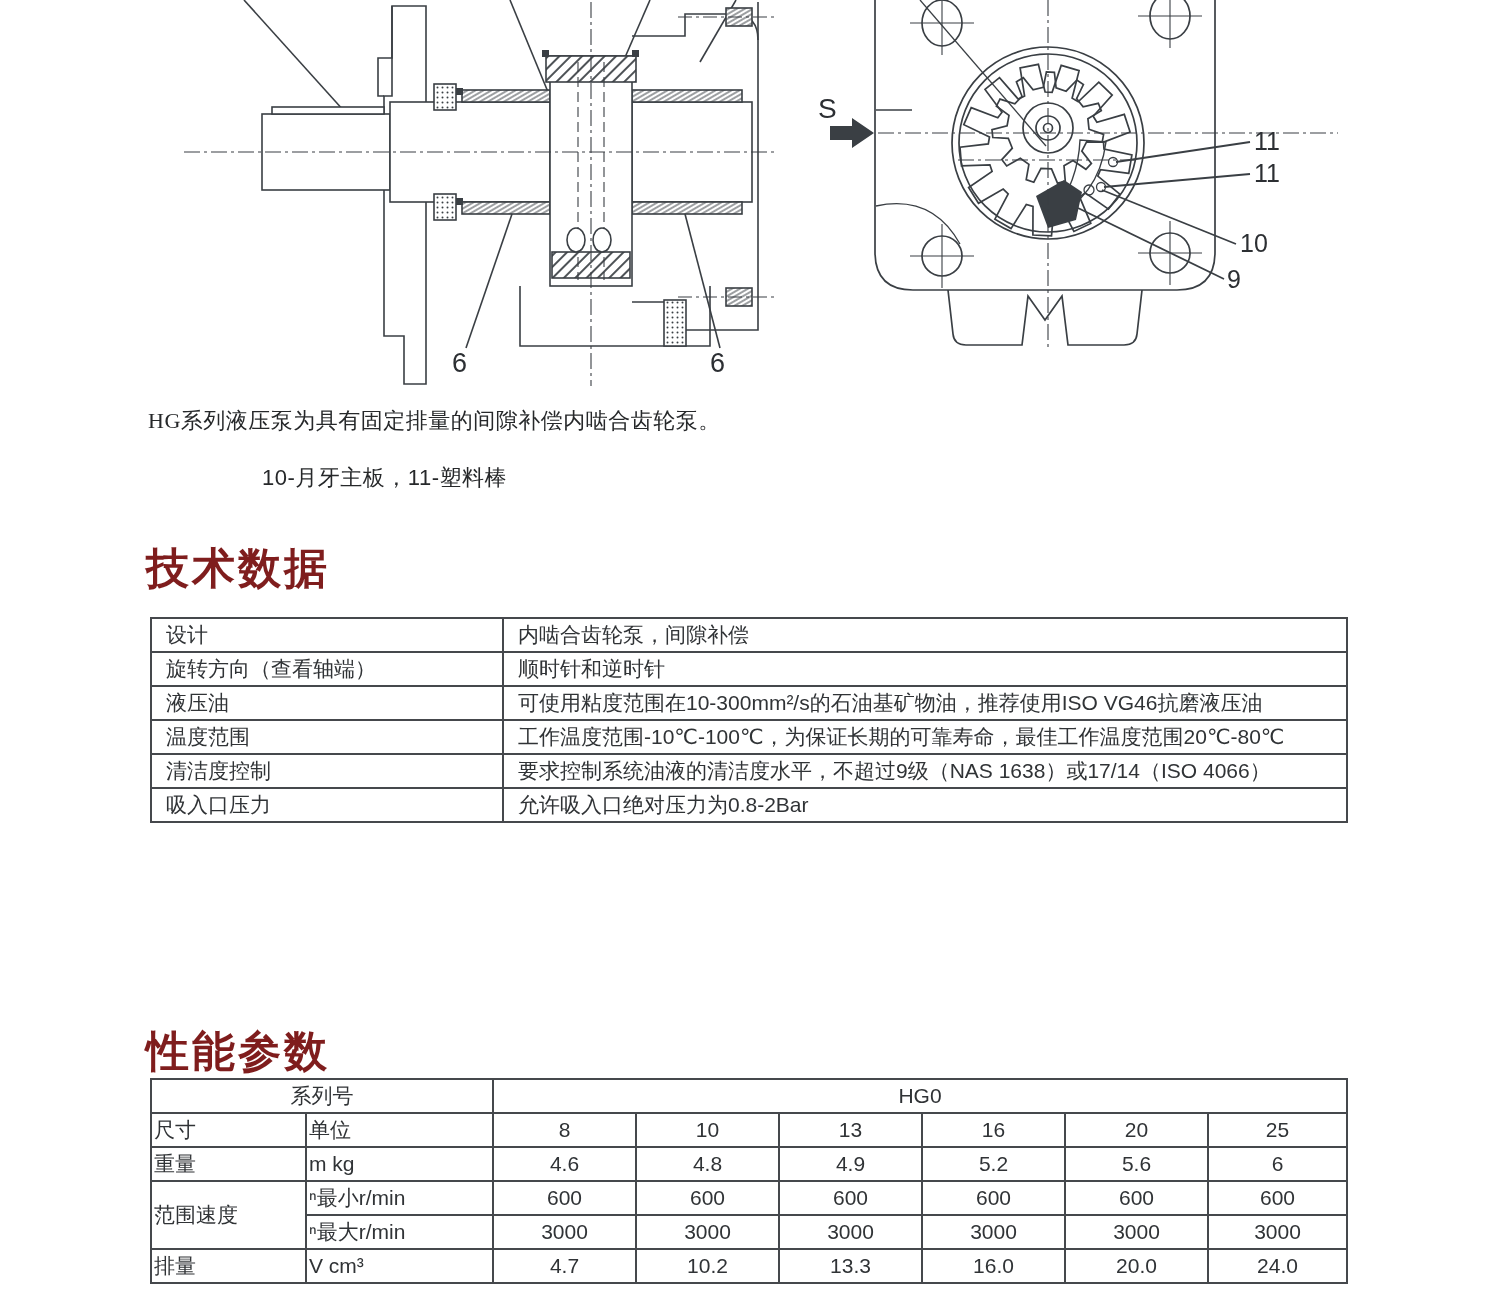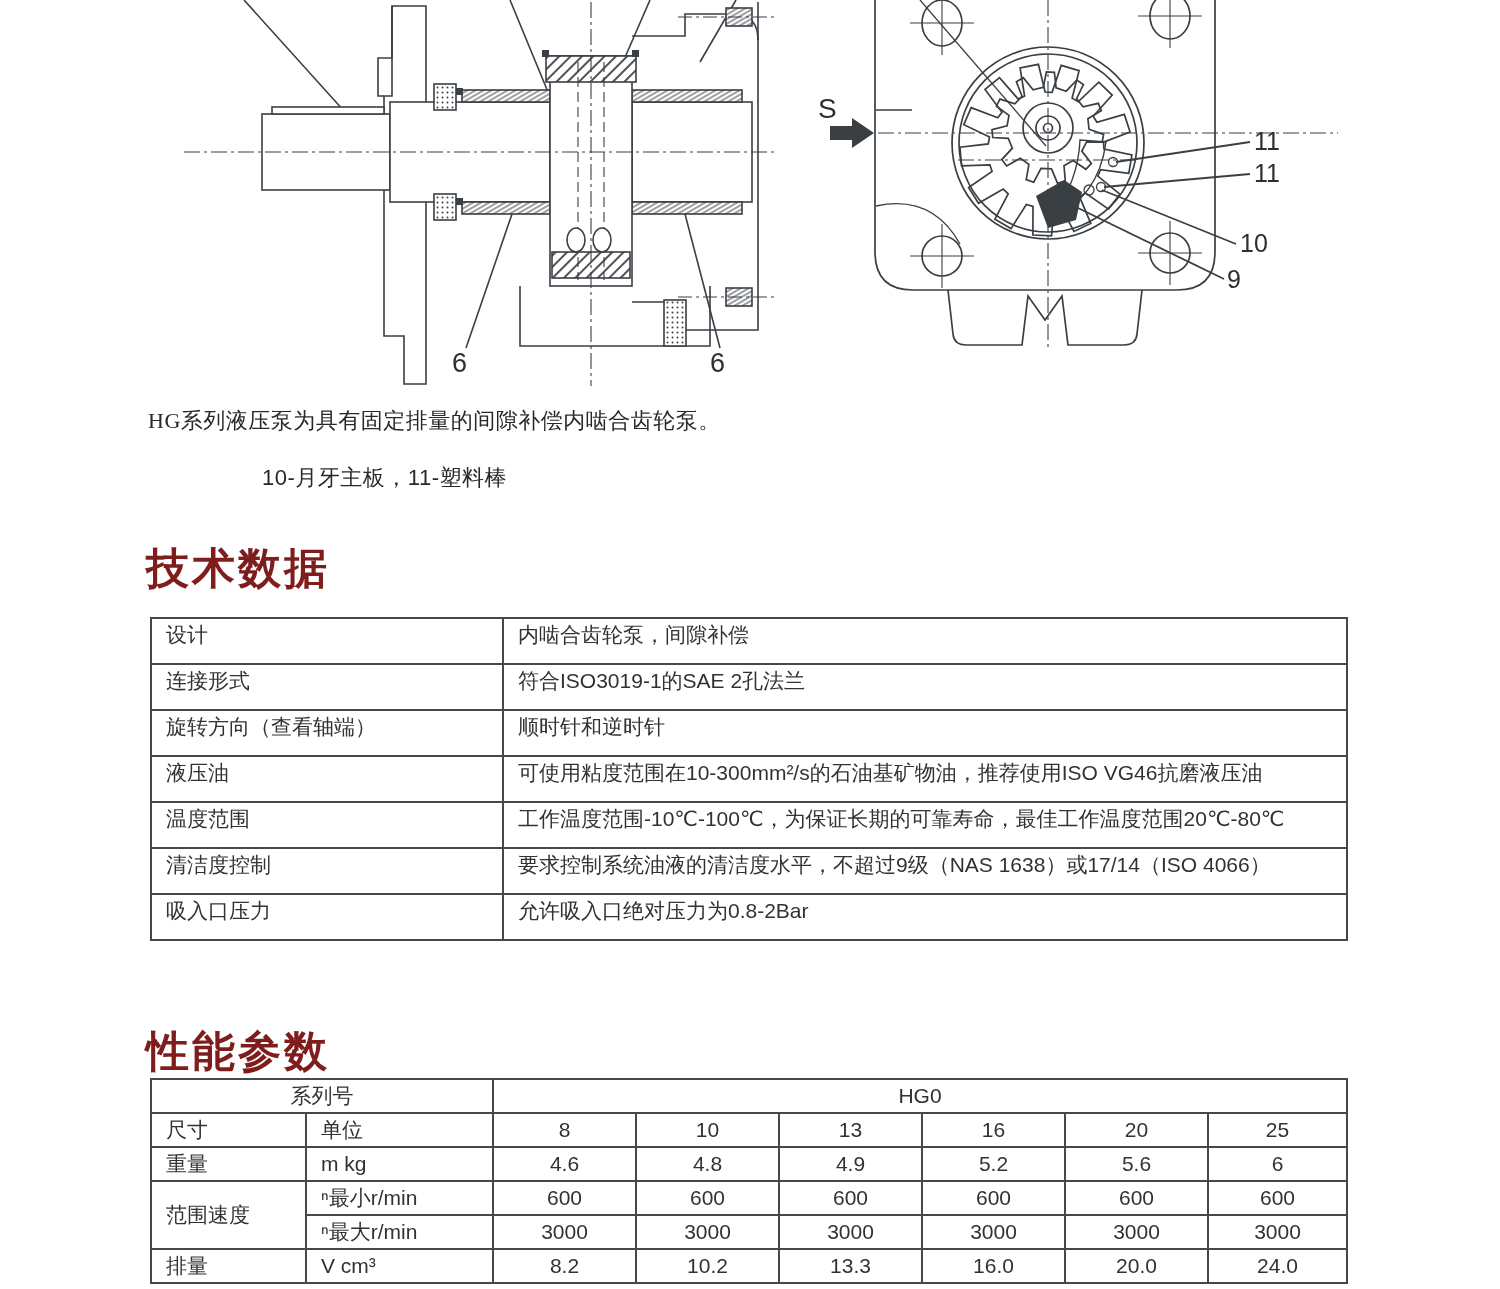--- a/index.html
+++ b/index.html
@@ -6,27 +6,27 @@
   .page{position:relative;width:1500px;height:1289px;background:#fff;overflow:hidden;
         font-family:"Liberation Sans","DejaVu Sans",sans-serif;color:#26282a;}
   .intro{position:absolute;left:148px;top:406px;font-size:22px;letter-spacing:.5px;font-family:Liberation Serif, serif;}
   .structure{position:absolute;left:148px;top:462px;font-size:22px;line-height:32px;letter-spacing:.5px;}
   .structure .line2{padding-left:114px;}
   .sec-title{position:absolute;left:146px;font-size:43px;font-weight:bold;color:#7f1d1d;letter-spacing:3px;}
   #tech-title{top:540px;}
   #perf-title{top:1023px;}
   table.spec{position:absolute;left:150px;top:617px;width:1198px;border-collapse:collapse;
              table-layout:fixed;font-size:21px;color:#303336;}
-  table.spec td{border:2px solid #45484c;height:32px;vertical-align:middle;padding:0 6px 12px 14px;
+  table.spec td{border:2px solid #45484c;height:32px;vertical-align:middle;padding:0 6px 0 14px;
                 overflow:hidden;white-space:nowrap;}
   table.perf{position:absolute;left:150px;top:1078px;width:1198px;border-collapse:collapse;
              table-layout:fixed;font-size:21px;color:#303336;}
   table.perf td{border:2px solid #45484c;height:32px;vertical-align:middle;text-align:center;
                 padding:0;overflow:hidden;white-space:nowrap;}
-  table.perf td.lab{text-align:left;padding-left:14px;}
+  table.perf td.lab{text-align:left;padding-left:2px;}
   svg text{font-family:"Liberation Sans","DejaVu Sans",sans-serif;fill:#2c2f33;}
   .diag{position:absolute;top:0;}
   #left-diagram{left:180px;}
   #right-diagram{left:800px;}
 </style>
 </head>
 <body>
 
 <div class="page">
 
@@ -171,24 +171,20 @@
     <colgroup>
         <col style="width:352px">
         <col>
       </colgroup>
     <tbody>
       <tr>
           <td>设计</td>
           <td>内啮合齿轮泵，间隙补偿</td>
         </tr>
       <tr>
-          <td>连接形式</td>
-          <td>符合ISO3019-1的SAE 2孔法兰</td>
-        </tr>
-      <tr>
           <td>旋转方向（查看轴端）</td>
           <td>顺时针和逆时针</td>
         </tr>
       <tr>
           <td>液压油</td>
           <td>可使用粘度范围在10-300mm²/s的石油基矿物油，推荐使用ISO VG46抗磨液压油</td>
         </tr>
       <tr>
           <td>温度范围</td>
           <td>工作温度范围-10℃-100℃，为保证长期的可靠寿命，最佳工作温度范围20℃-80℃</td>
@@ -257,21 +253,21 @@
         <td>3000</td>
         <td>3000</td>
         <td>3000</td>
         <td>3000</td>
         <td>3000</td>
         <td>3000</td>
       </tr>
       <tr>
         <td class="lab">排量</td>
         <td class="lab">V cm³</td>
-        <td>8.2</td>
+        <td>4.7</td>
         <td>10.2</td>
         <td>13.3</td>
         <td>16.0</td>
         <td>20.0</td>
         <td>24.0</td>
       </tr>
     </tbody>
   </table>
 
 </div>

